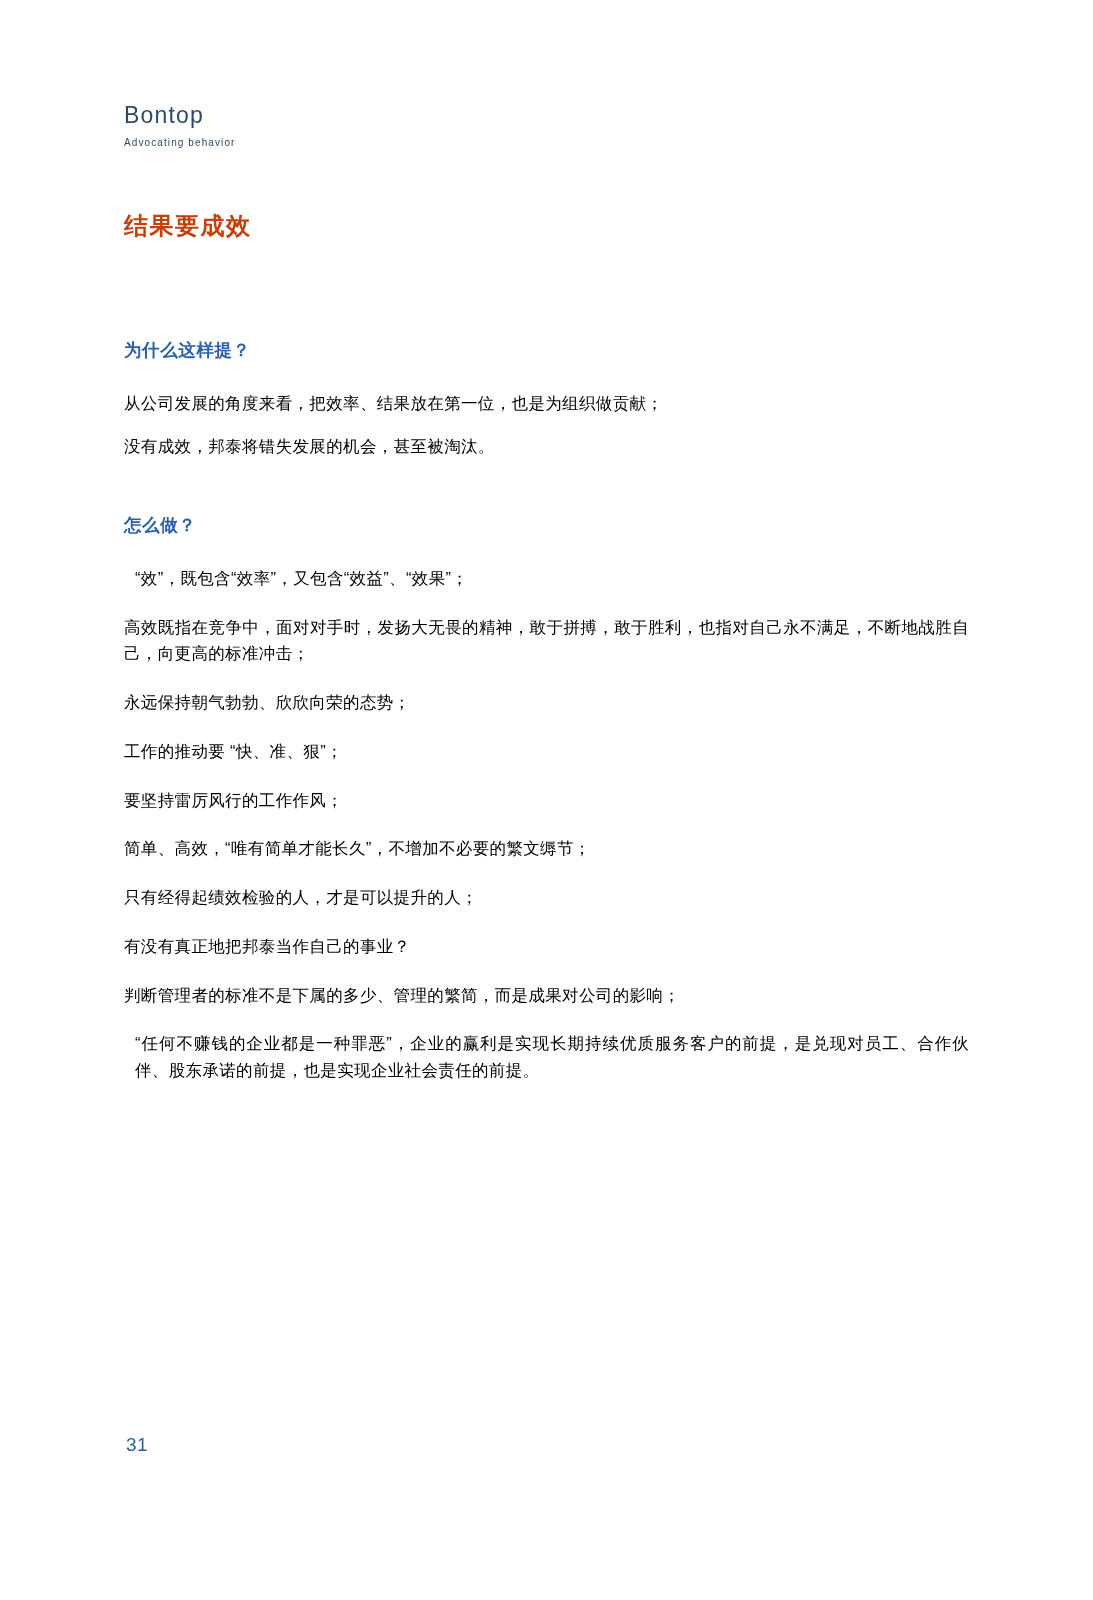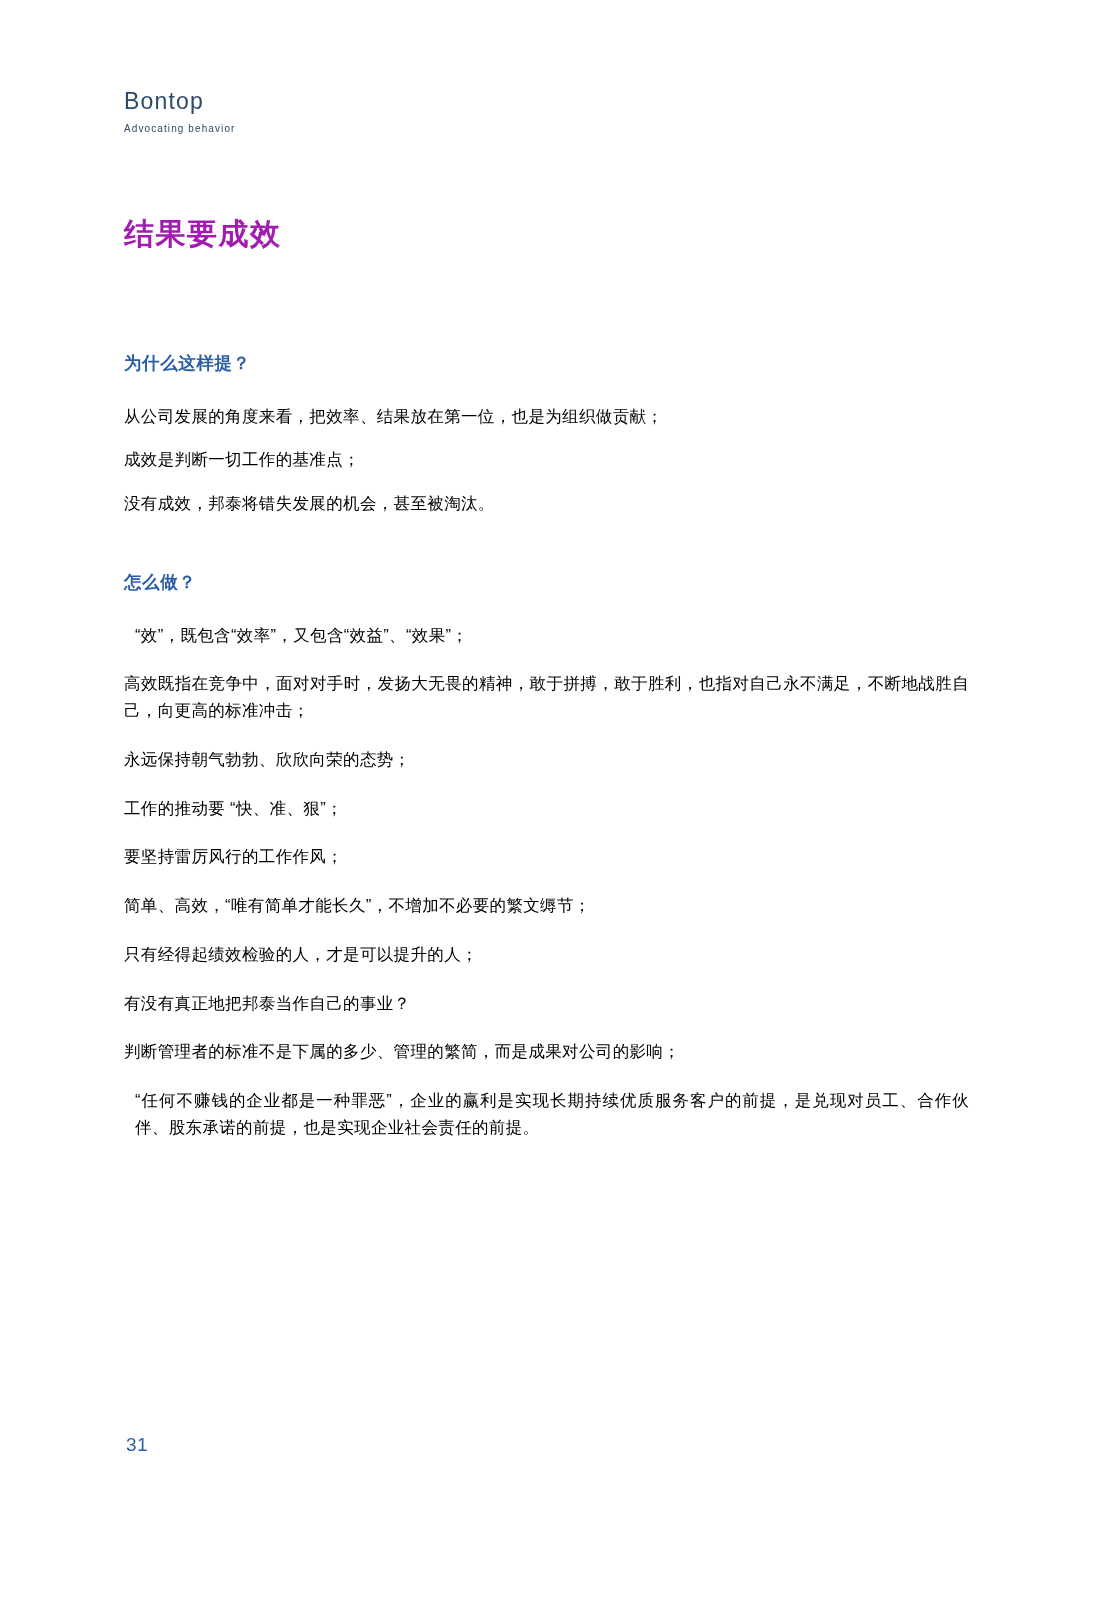--- a/index.html
+++ b/index.html
@@ -17,21 +17,21 @@
     position: relative;
     width: 1093px;
     height: 1600px;
     box-sizing: border-box;
     padding: 0;
     overflow: hidden;
   }
   .content {
     position: absolute;
     left: 124px;
-    top: 2px;
+    top: 16px;
     width: 845px;
   }
   .brand {
     margin-top: 86px;
   }
   .brand-name {
     font-size: 23px;
     color: #2e4a68;
     letter-spacing: 1.2px;
     line-height: 1.2;
@@ -39,24 +39,24 @@
   }
   .brand-tagline {
     font-size: 10px;
     color: #2e4a68;
     letter-spacing: 1.1px;
     line-height: 1.4;
     margin-top: 6px;
     font-weight: 400;
   }
   .page-title {
-    margin-top: 78px;
-    font-size: 30px;
+    margin-top: 60px;
+    font-size: 24px;
     font-weight: 700;
-    color: #a21caf;
+    color: #c2410c;
     letter-spacing: 1.5px;
   }
   .section {
     margin-top: 0;
   }
   .section-heading {
     font-size: 17.5px;
     font-weight: 700;
     color: #2a5fa8;
     letter-spacing: 0.6px;
@@ -99,21 +99,20 @@
     <div class="brand">
       <div class="brand-name">Bontop</div>
       <div class="brand-tagline">Advocating behavior</div>
     </div>
 
     <div class="page-title">结果要成效</div>
 
     <div class="section sec1">
       <div class="section-heading">为什么这样提？</div>
       <div class="para first-after-heading">从公司发展的角度来看，把效率、结果放在第一位，也是为组织做贡献；</div>
-      <div class="para tight">成效是判断一切工作的基准点；</div>
       <div class="para tight">没有成效，邦泰将错失发展的机会，甚至被淘汰。</div>
     </div>
 
     <div class="section sec2">
       <div class="section-heading">怎么做？</div>
       <div class="para first-after-heading indent">“效”，既包含“效率”，又包含“效益”、“效果”；</div>
       <div class="para">高效既指在竞争中，面对对手时，发扬大无畏的精神，敢于拼搏，敢于胜利，也指对自己永不满足，不断地战胜自己，向更高的标准冲击；</div>
       <div class="para">永远保持朝气勃勃、欣欣向荣的态势；</div>
       <div class="para">工作的推动要 “快、准、狠”；</div>
       <div class="para">要坚持雷厉风行的工作作风；</div>

